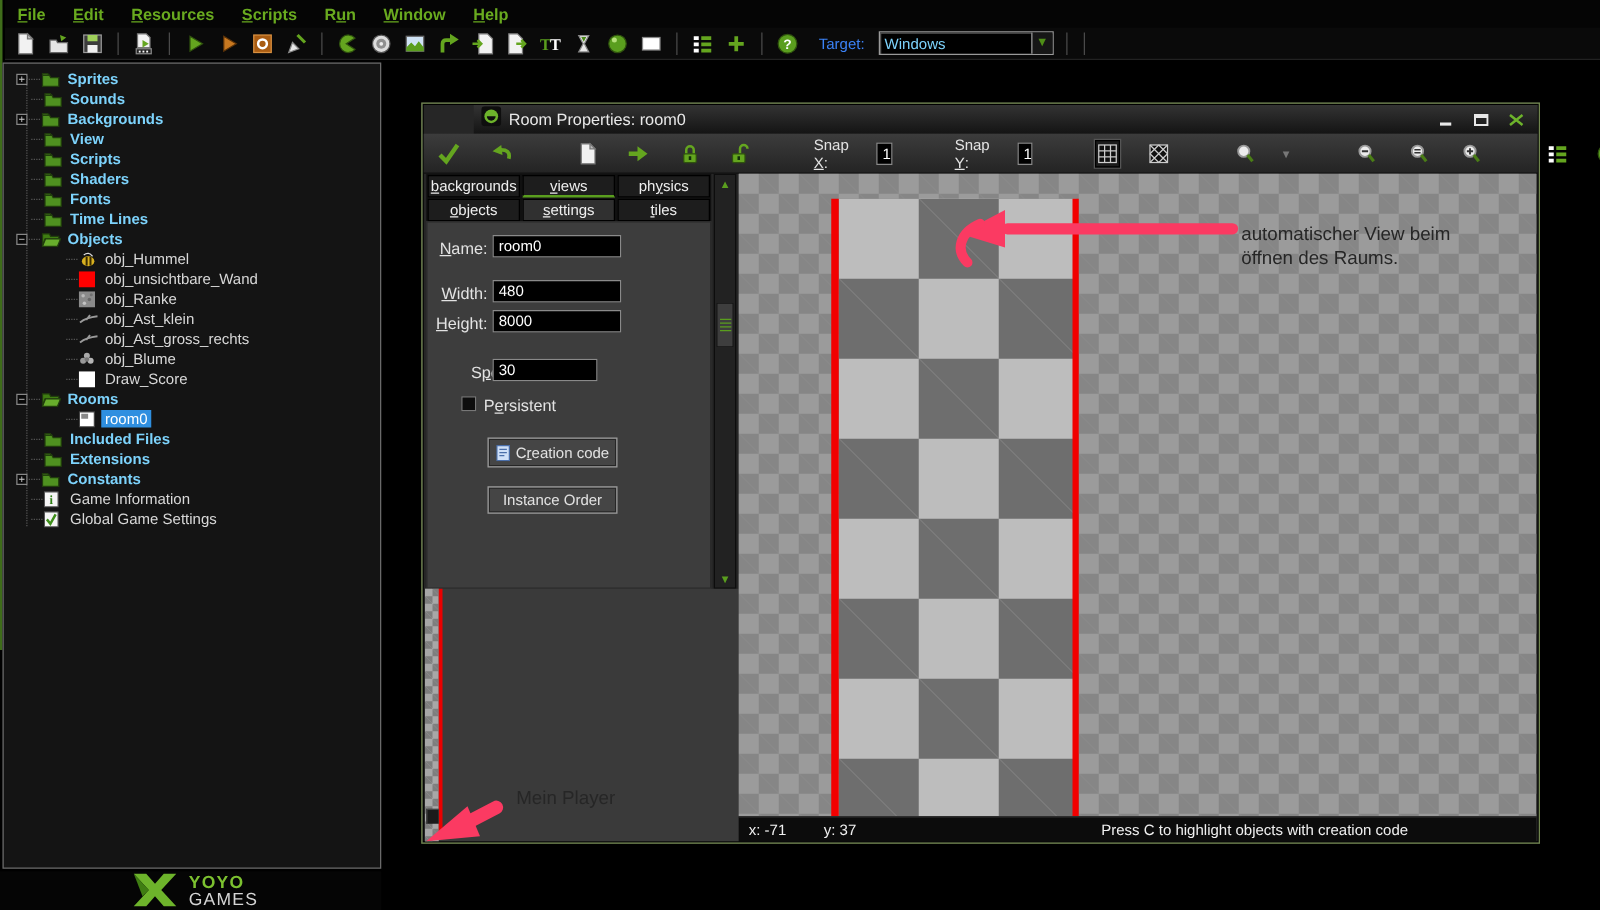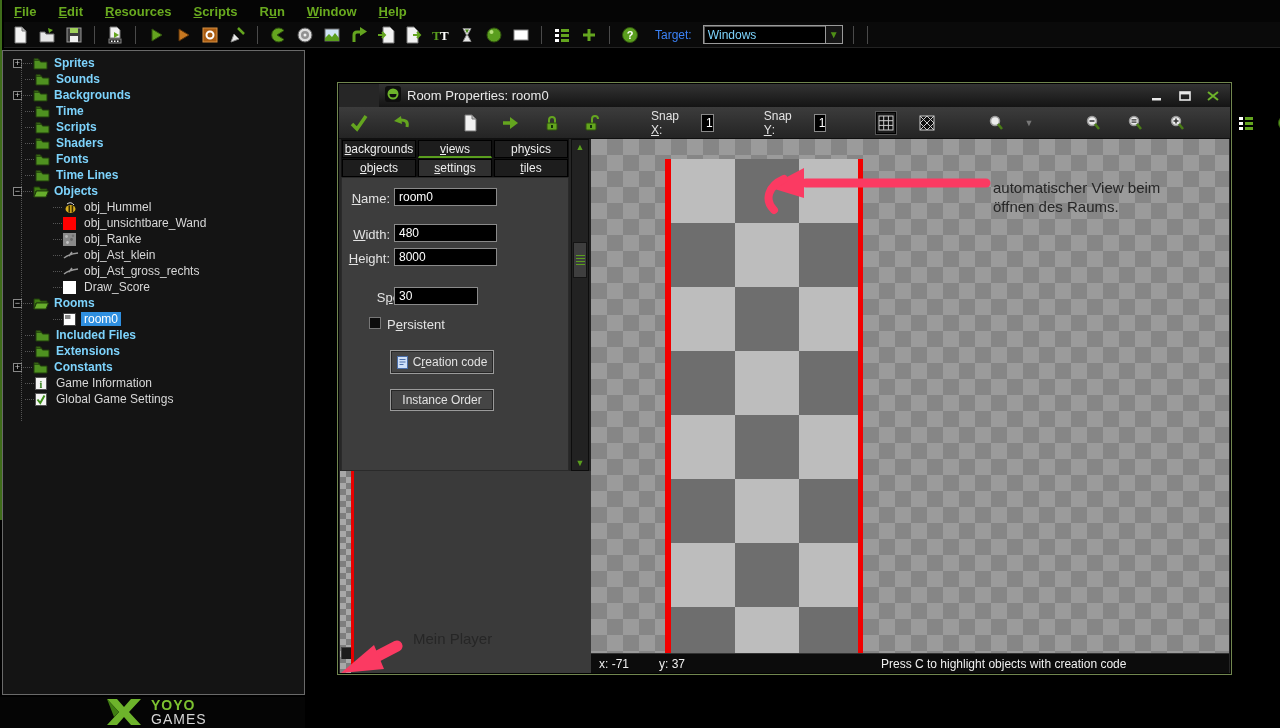--- a/index.html
+++ b/index.html
@@ -302,21 +302,21 @@
       </div>
       <div class="tree-row">
         <span class="exp-space"></span>
         <span class="conn"></span>
         <span class="tic">
           <svg width="15" height="13">
             <path d="M1 3h5.5l1 2H14v7H1z" fill="#4f9120" stroke="#203d0c"></path>
             <path d="M1 3V1.8h4.2l1 1.2z" fill="#67ad2c" stroke="#203d0c"></path>
           </svg>
         </span>
-        <span class="lbl bold">Time</span>
+        <span class="lbl bold">View</span>
       </div>
       <div class="tree-row">
         <span class="exp-space"></span>
         <span class="conn"></span>
         <span class="tic">
           <svg width="15" height="13">
             <path d="M1 3h5.5l1 2H14v7H1z" fill="#4f9120" stroke="#203d0c"></path>
             <path d="M1 3V1.8h4.2l1 1.2z" fill="#67ad2c" stroke="#203d0c"></path>
           </svg>
         </span>
@@ -415,20 +415,33 @@
       </div>
       <div class="tree-row child">
         <span class="exp-space"></span>
         <span class="conn"></span>
         <span class="tic">
           <svg width="16" height="10">
             <path d="M1 8Q6 4 15 3M6 6l3-4" stroke="#9a9a9a" stroke-width="1.5" fill="none"></path>
           </svg>
         </span>
         <span class="lbl">obj_Ast_gross_rechts</span>
+      </div>
+      <div class="tree-row child">
+        <span class="exp-space"></span>
+        <span class="conn"></span>
+        <span class="tic">
+          <svg width="13" height="13">
+            <circle cx="6.5" cy="3.5" r="2.4" fill="#aaa"></circle>
+            <circle cx="3.5" cy="7.5" r="2.4" fill="#999"></circle>
+            <circle cx="9.5" cy="7.5" r="2.4" fill="#b5b5b5"></circle>
+            <circle cx="6.5" cy="6.5" r="1.8" fill="#777"></circle>
+          </svg>
+        </span>
+        <span class="lbl">obj_Blume</span>
       </div>
       <div class="tree-row child">
         <span class="exp-space"></span>
         <span class="conn"></span>
         <span class="tic">
           <svg width="13" height="13">
             <rect width="13" height="13" fill="#fff"></rect>
           </svg>
         </span>
         <span class="lbl">Draw_Score</span>

